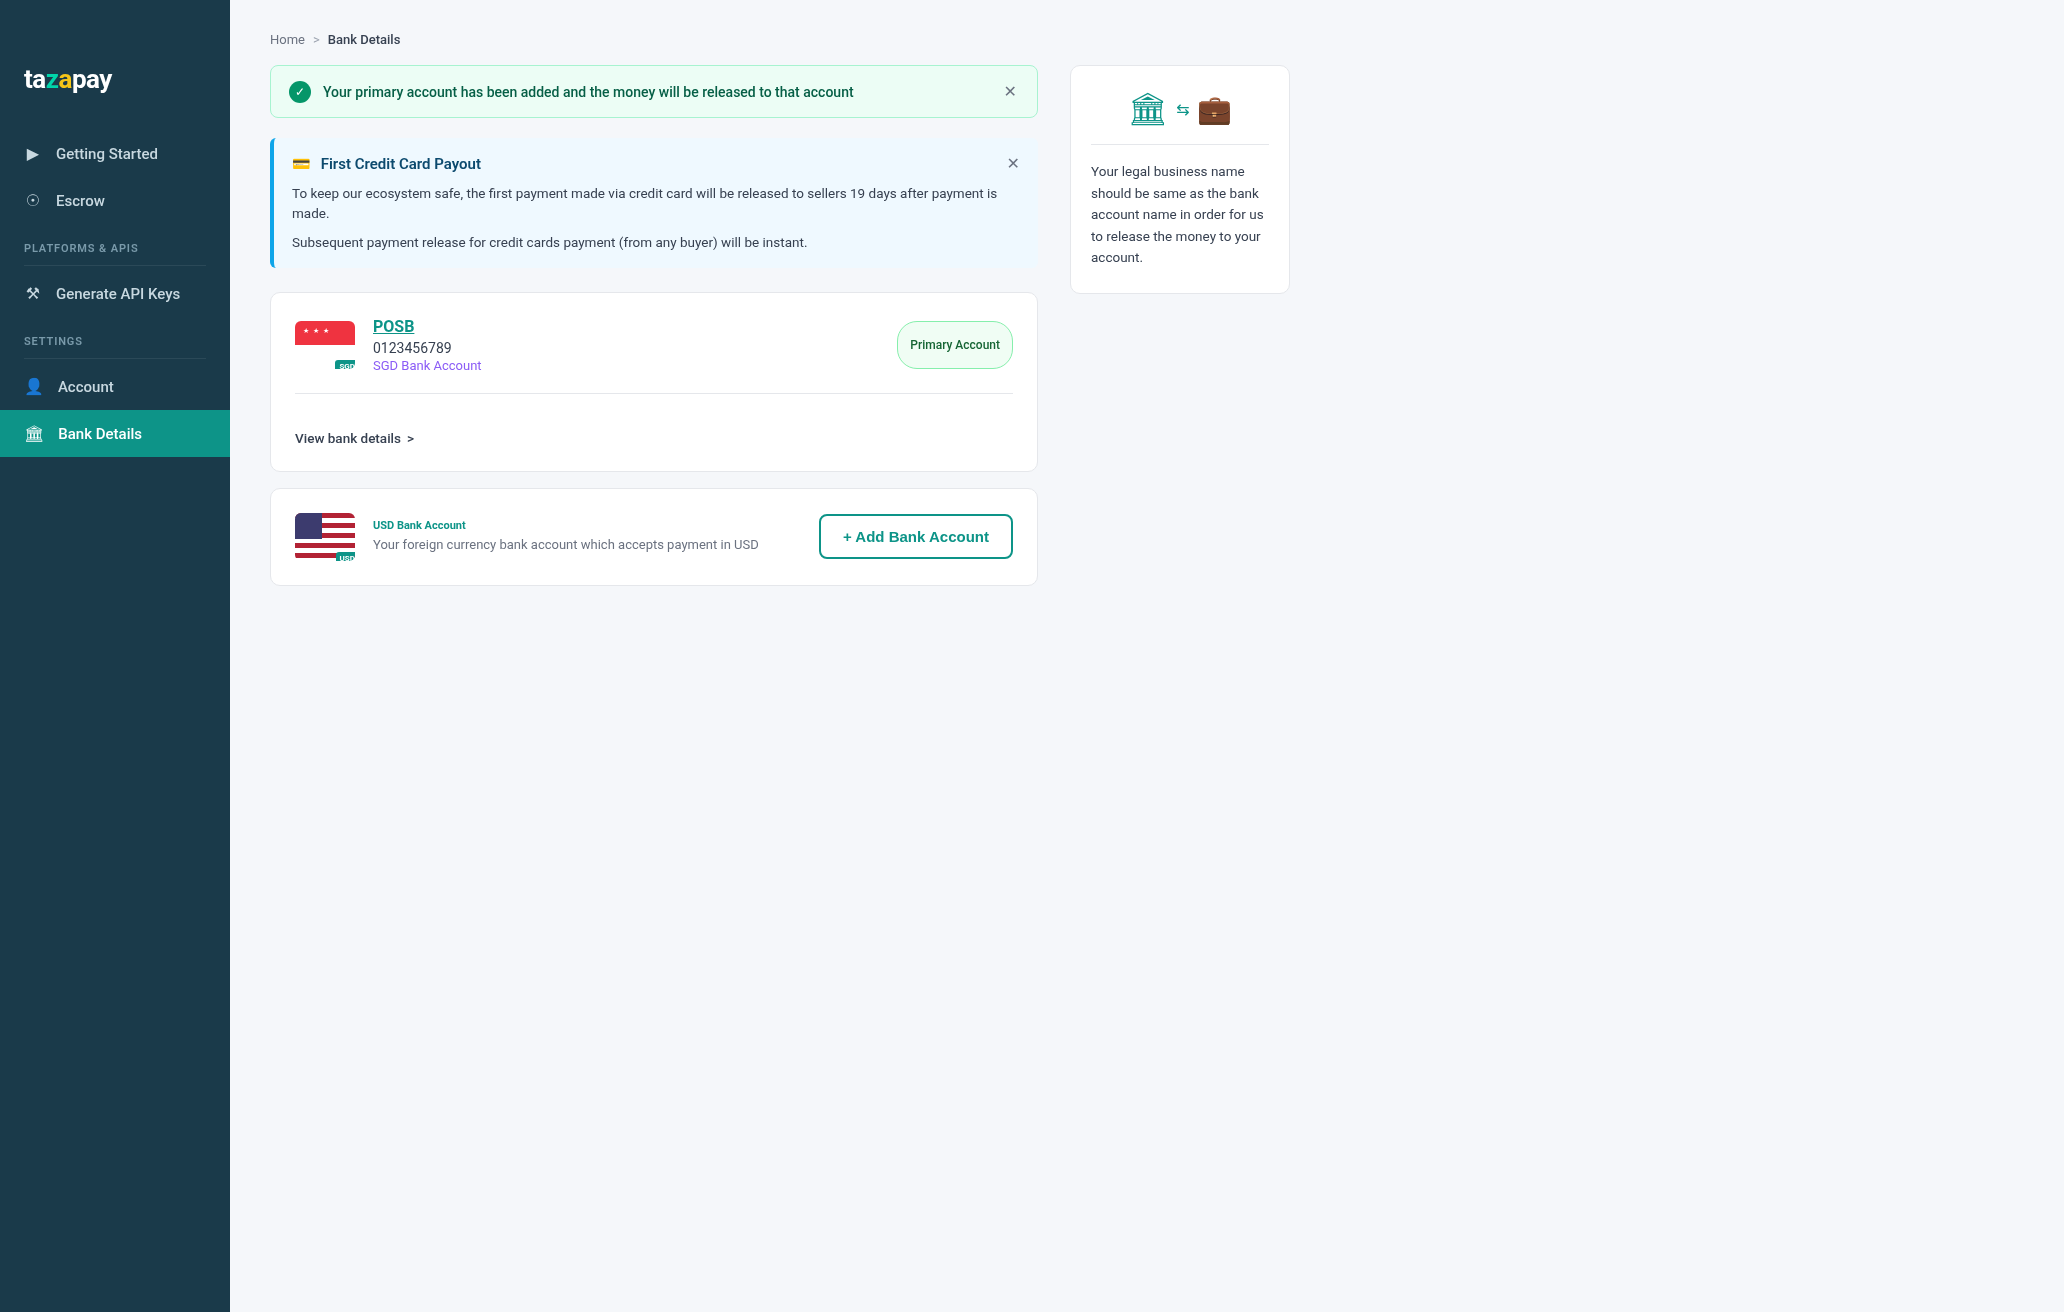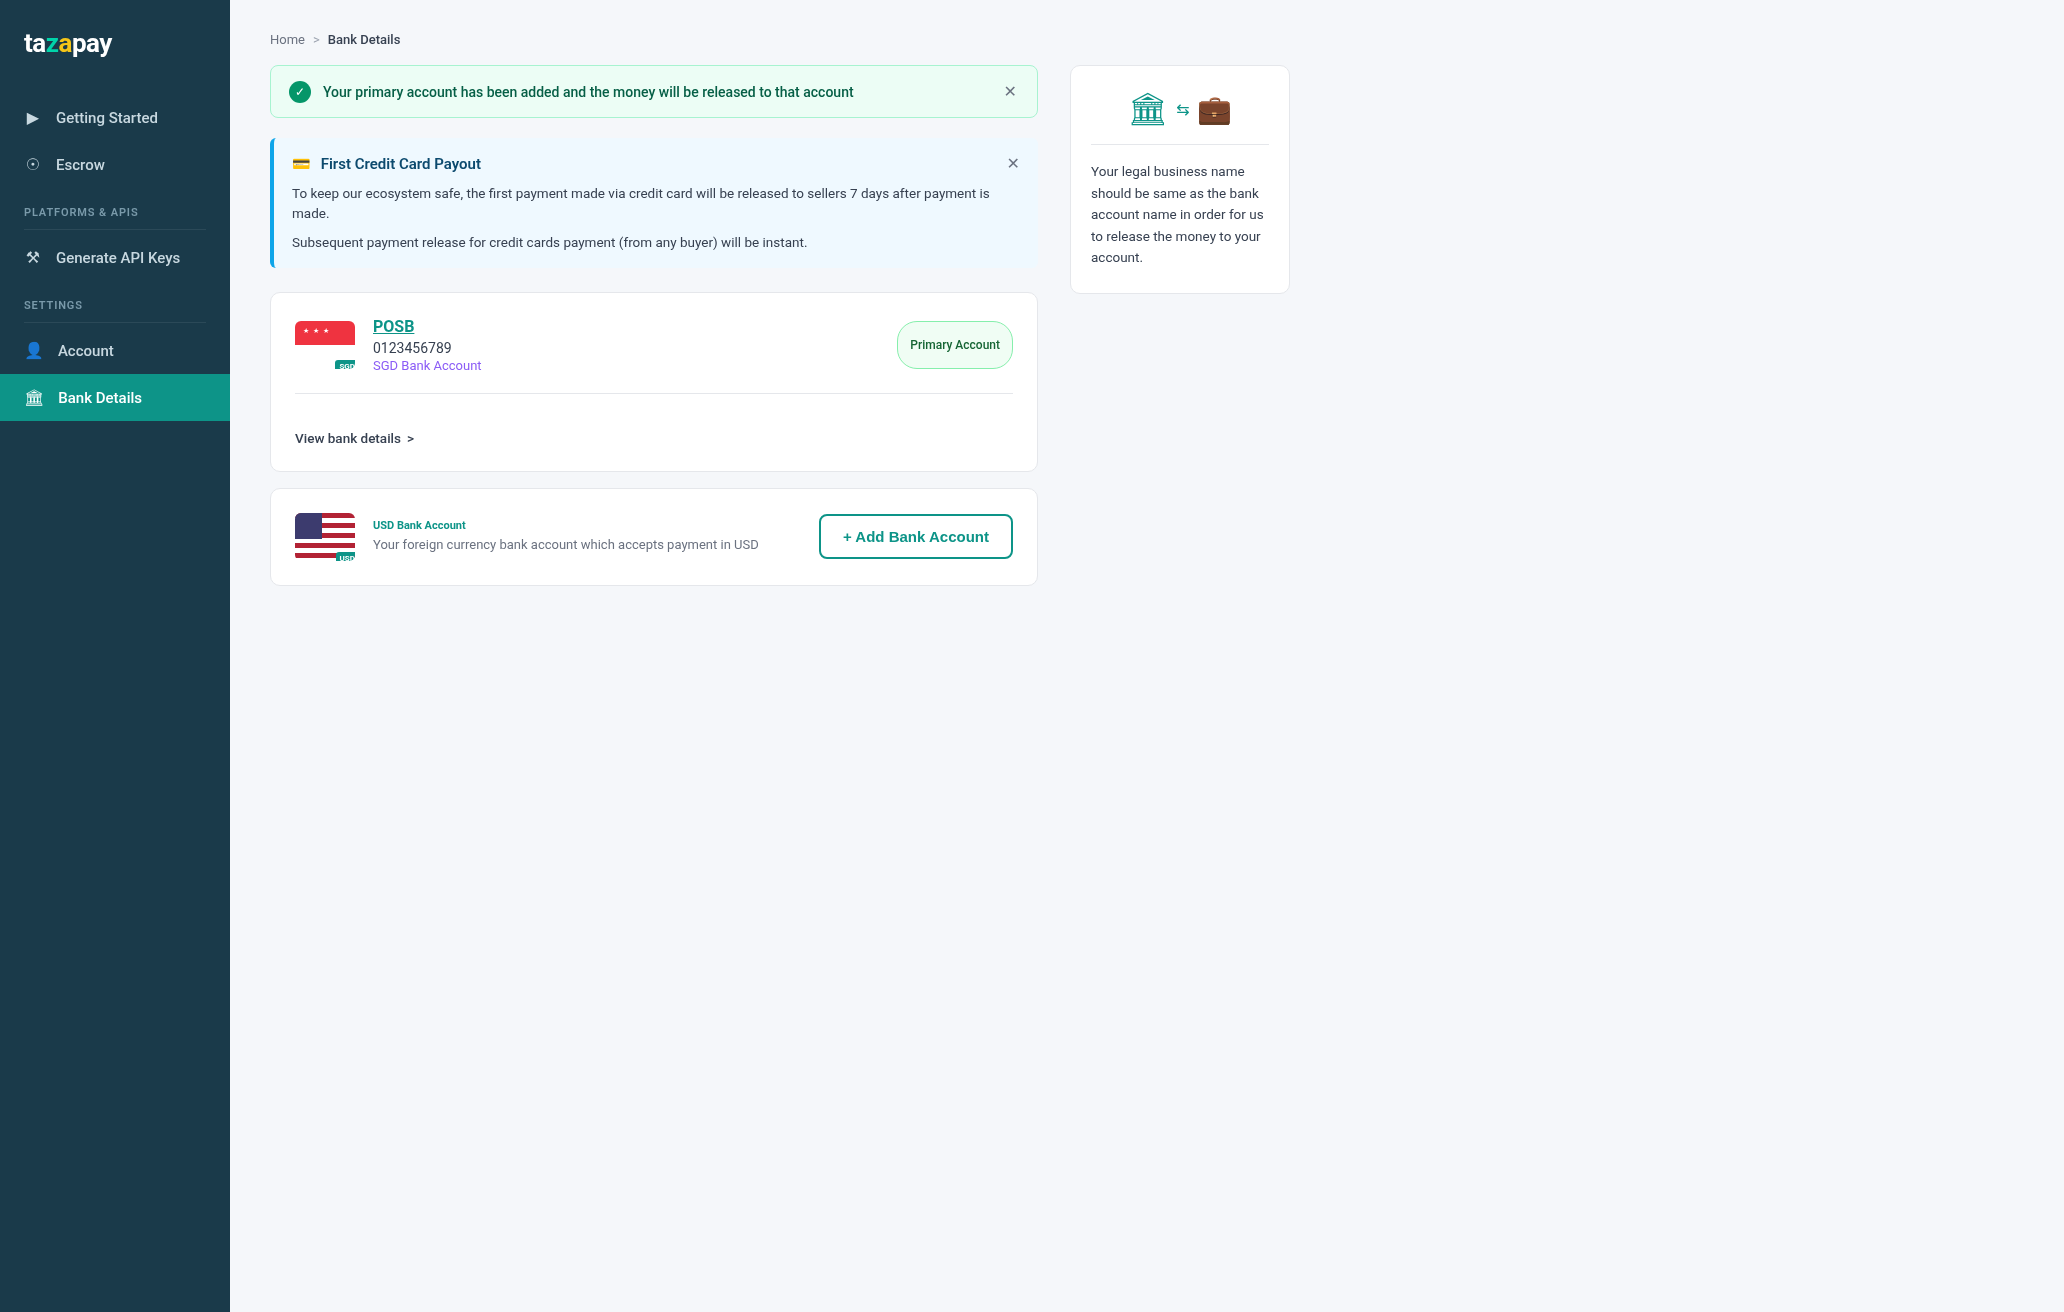--- a/index.html
+++ b/index.html
@@ -11,20 +11,21 @@
       min-width: 230px;
       background: #1a3a4a;
       display: flex;
       flex-direction: column;
       padding: 0;
     }
     .sidebar-logo {
       padding: 28px 24px 28px 24px;
       display: flex;
       align-items: center;
+      margin-top: 36px;
     }
     .logo-text {
       font-size: 26px;
       font-weight: 700;
       color: white;
       letter-spacing: -0.5px;
     }
     .logo-text .logo-accent { color: #00d4aa; }
     .logo-text .logo-accent2 { color: #f5c518; }
 
@@ -441,21 +442,21 @@
         </div>
 
         <div class="info-box">
           <div class="info-box-header">
             <div class="info-box-title">
               <span class="info-card-icon">💳</span>
               <span>First Credit Card Payout</span>
             </div>
             <button class="info-box-close">✕</button>
           </div>
-          <p class="info-box-text">To keep our ecosystem safe, the first payment made via credit card will be released to sellers 7 days after payment is made.</p>
+          <p class="info-box-text">To keep our ecosystem safe, the first payment made via credit card will be released to sellers 19 days after payment is made.</p>
           <p class="info-box-text">Subsequent payment release for credit cards payment (from any buyer) will be instant.</p>
         </div>
 
         <div class="account-card">
           <div class="account-row">
             <div class="flag-badge">
               <div class="flag-sg"></div>
               <span class="currency-badge">SGD</span>
             </div>
             <div class="account-info">

